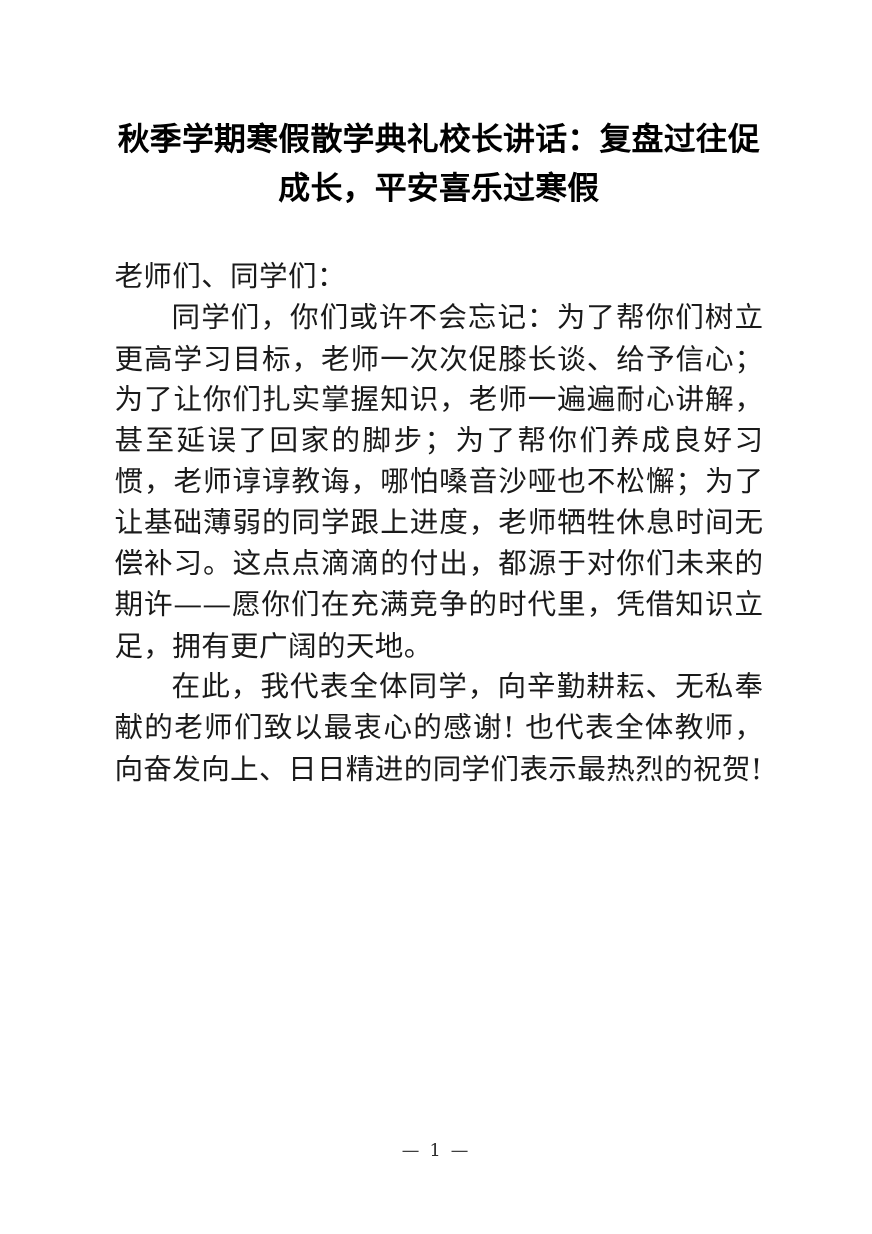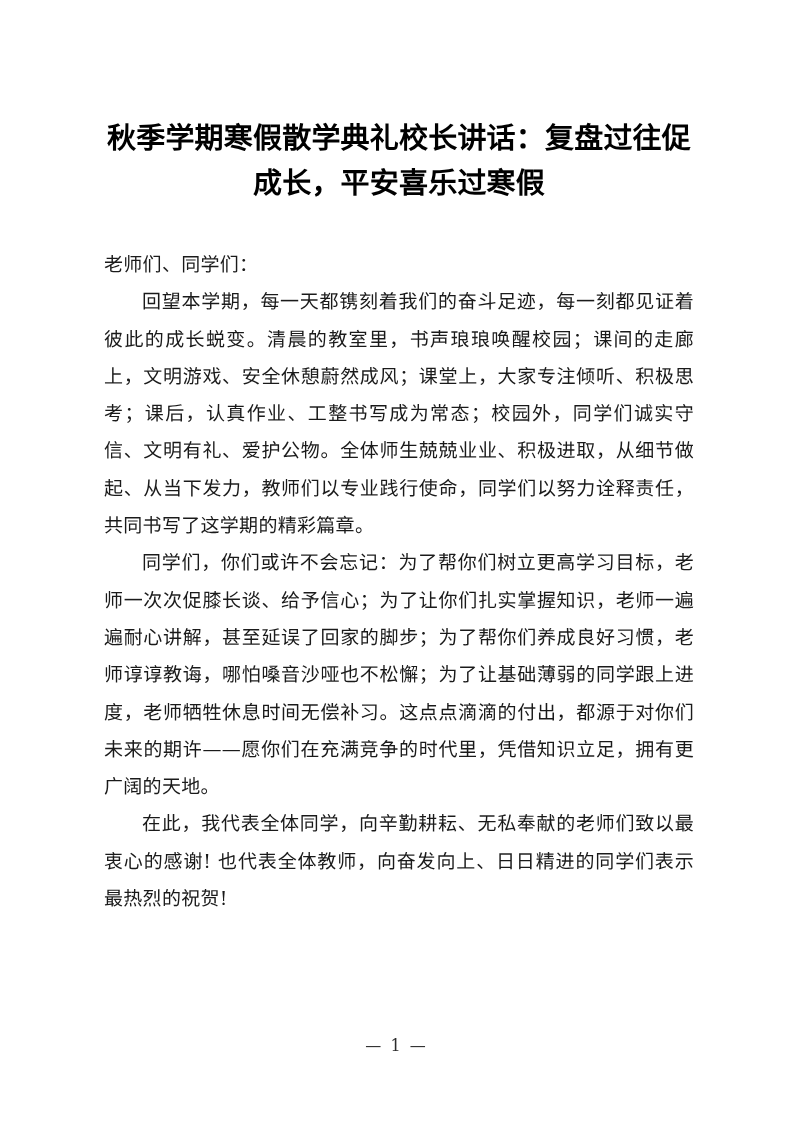--- a/index.html
+++ b/index.html
@@ -15,21 +15,21 @@
     height: 1122px;
     margin: 0 auto;
     background: #ffffff;
     box-sizing: border-box;
     overflow: hidden;
   }
 
   .content {
     position: absolute;
     left: 104px;
-    top: 12px;
+    top: 0;
     width: 590px;
   }
 
   .doc-title {
     margin: 0;
     padding-top: 104px;
     font-family: "DejaVu Sans", "Liberation Sans", sans-serif;
     font-weight: 700;
     font-size: 29px;
     line-height: 45px;
@@ -38,21 +38,21 @@
     letter-spacing: 0.2px;
   }
 
   .body-block {
     margin-top: 40px;
   }
 
   p.para {
     margin: 0;
     font-family: "DejaVu Serif", "Liberation Serif", serif;
-    font-size: 19px;
+    font-size: 26px;
     line-height: 37.3px;
     color: #1a1a1a;
     text-align: justify;
     text-justify: inter-character;
     text-align-last: left;
     letter-spacing: 0.3px;
     word-break: break-all;
     overflow-wrap: break-word;
   }
 
@@ -80,21 +80,20 @@
 
   <div class="content">
 
     <h1 class="doc-title">秋季学期寒假散学典礼校长讲话：复盘过往促成长，平安喜乐过寒假</h1>
 
     <div class="body-block">
 
       <p class="para">老师们、同学们：</p>
 
 
-      <p class="para indent">回望本学期，每一天都镌刻着我们的奋斗足迹，每一刻都见证着彼此的成长蜕变。清晨的教室里，书声琅琅唤醒校园；课间的走廊上，文明游戏、安全休憩蔚然成风；课堂上，大家专注倾听、积极思考；课后，认真作业、工整书写成为常态；校园外，同学们诚实守信、文明有礼、爱护公物。全体师生兢兢业业、积极进取，从细节做起、从当下发力，教师们以专业践行使命，同学们以努力诠释责任，共同书写了这学期的精彩篇章。</p>
 
       <p class="para indent">同学们，你们或许不会忘记：为了帮你们树立更高学习目标，老师一次次促膝长谈、给予信心；为了让你们扎实掌握知识，老师一遍遍耐心讲解，甚至延误了回家的脚步；为了帮你们养成良好习惯，老师谆谆教诲，哪怕嗓音沙哑也不松懈；为了让基础薄弱的同学跟上进度，老师牺牲休息时间无偿补习。这点点滴滴的付出，都源于对你们未来的期许——愿你们在充满竞争的时代里，凭借知识立足，拥有更广阔的天地。</p>
 
       <p class="para indent">在此，我代表全体同学，向辛勤耕耘、无私奉献的老师们致以最衷心的感谢! 也代表全体教师，向奋发向上、日日精进的同学们表示最热烈的祝贺!</p>
 
 
     </div>
   </div>
 
   <div class="page-footer">— 1 —</div>

